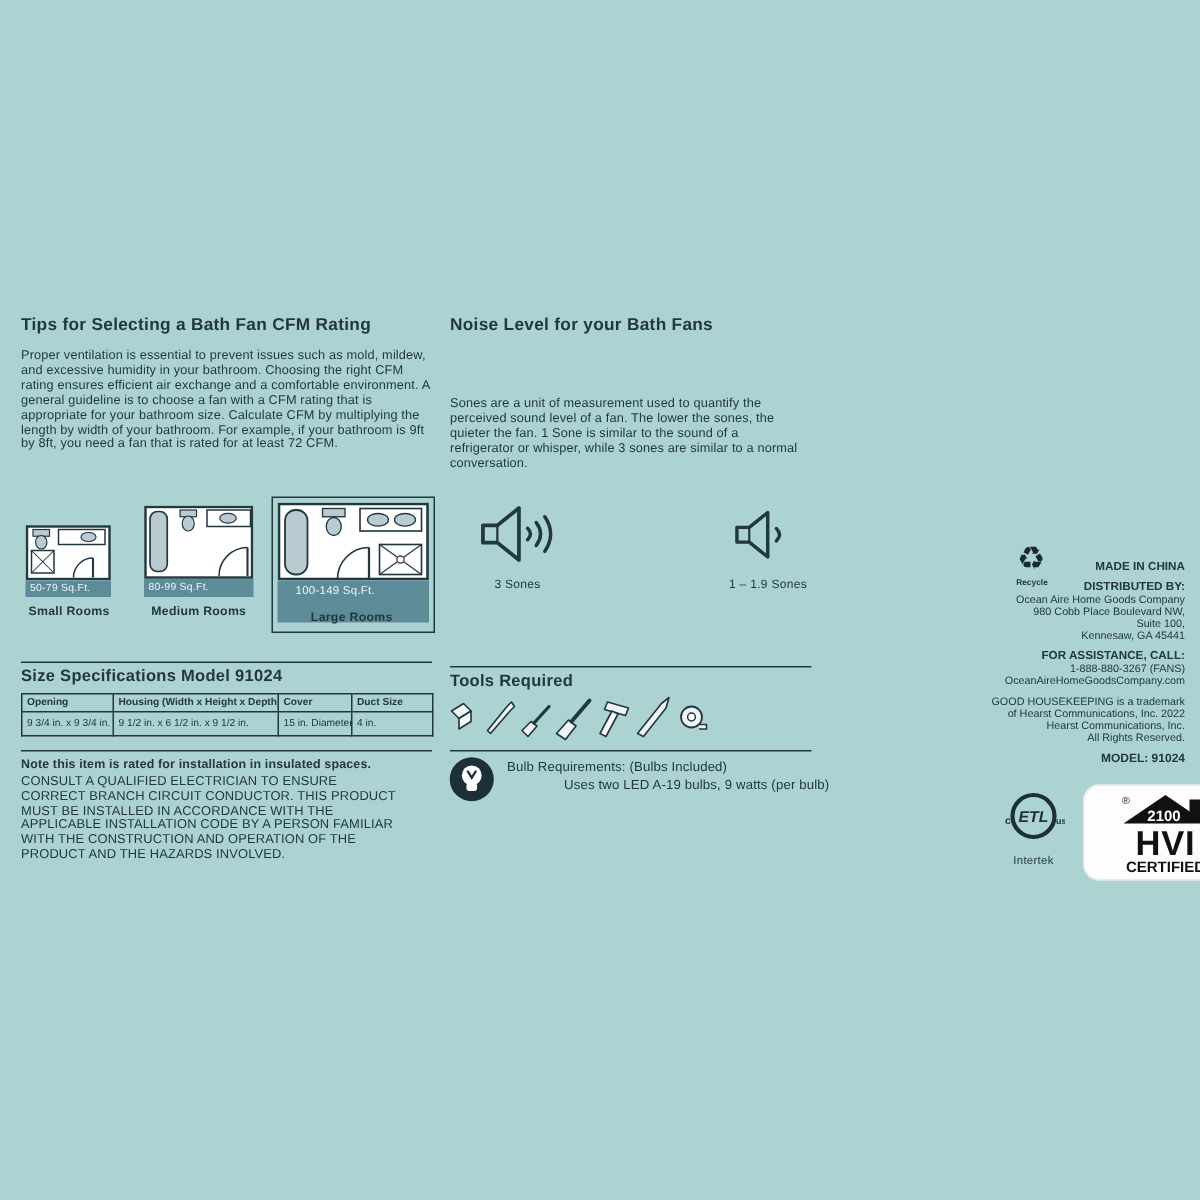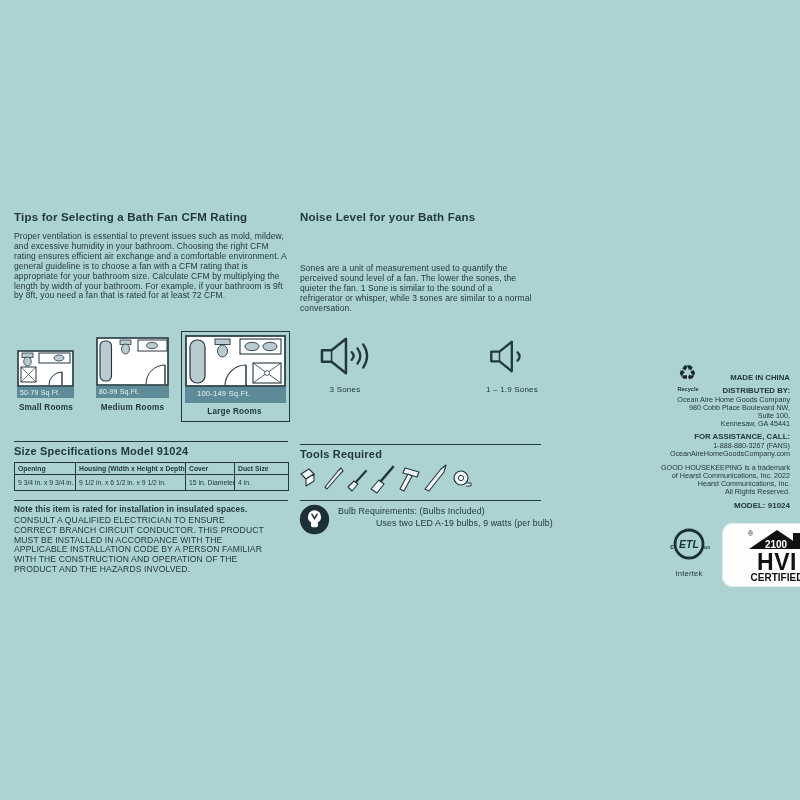--- a/index.html
+++ b/index.html
@@ -91,21 +91,21 @@
         <rect x="55" y="4" width="41" height="15" fill="#ffffff" stroke="#233740" stroke-width="1.1"></rect>
         <ellipse cx="67" cy="11.5" rx="7" ry="4.2" fill="#b9cbd0" stroke="#233740" stroke-width=".9"></ellipse>
         <ellipse cx="85" cy="11.5" rx="7" ry="4.2" fill="#b9cbd0" stroke="#233740" stroke-width=".9"></ellipse>
         <path d="M40,51 A21,21 0 0 1 61,30" fill="none" stroke="#233740" stroke-width="1.1"></path>
         <line x1="61" y1="30" x2="61" y2="51" stroke="#233740" stroke-width="1.5"></line>
         <rect x="68" y="28" width="28" height="20" fill="#ffffff" stroke="#233740" stroke-width="1.1"></rect>
         <line x1="68" y1="28" x2="96" y2="48" stroke="#233740" stroke-width=".8"></line>
         <line x1="96" y1="28" x2="68" y2="48" stroke="#233740" stroke-width=".8"></line>
         <circle cx="82" cy="38" r="2.4" fill="#ffffff" stroke="#233740" stroke-width=".8"></circle>
       </svg>
-      <div class="room-band" style="top:52px;height:16px;font-size:7.6px;padding-left:12px;">100-149 Sq.Ft.</div>
+      <div class="room-band" style="top:52px;height:28px;font-size:7.6px;padding-left:12px;">100-149 Sq.Ft.</div>
     </div>
     <div class="room-label" style="left:10px;top:75px;width:85px;">Large Rooms</div>
   </div>
 
   <div class="abs rule" style="left:14px;top:441px;width:274px;"></div>
   <div class="abs h1" style="left:14px;top:445px;font-size:11px;">Size Specifications Model 91024</div>
 
   <table class="spec">
     <colgroup>
         <col style="width:61px">

